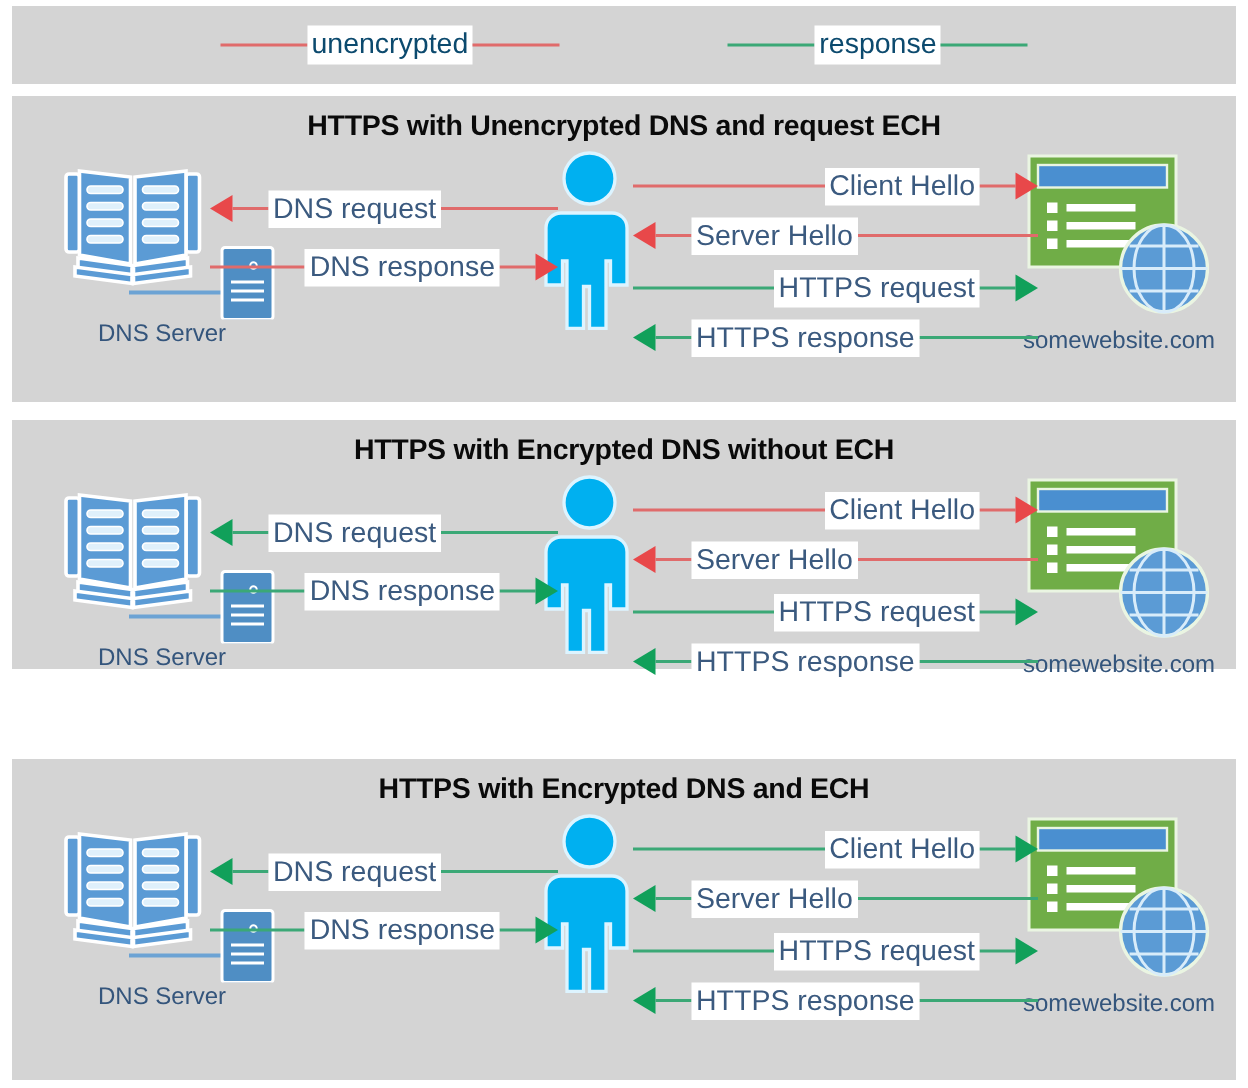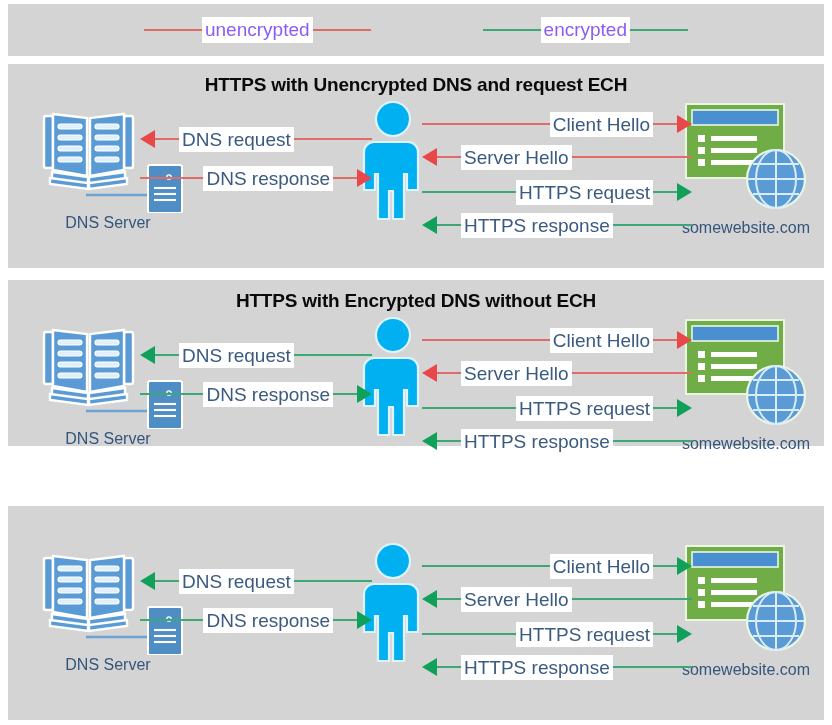--- a/index.html
+++ b/index.html
@@ -20,21 +20,21 @@
   #panel-2{top:506px;height:214px;}
 
   
   .legend-row{
     position:absolute;top:0;left:0;right:0;bottom:0;
     display:flex;align-items:center;justify-content:center;gap:112px;
   }
   .legend-item{display:flex;align-items:center;}
   .legend-line{width:58px;height:2px;}
   .legend-label{
-    background:#ffffff;color:#8b5cf6;
+    background:#ffffff;color:#0c4a6e;
     font-size:19px;line-height:24px;padding:1px 3px;white-space:nowrap;
   }
 
   
   .panel-title{
     position:absolute;left:0;right:0;top:10px;
     text-align:center;font-weight:bold;font-size:19px;
     color:#0a0a0a;letter-spacing:-0.2px;
   }
 
@@ -89,21 +89,21 @@
     <div class="legend-row">
 
       <div class="legend-item">
         <span class="legend-line" style="background: rgb(224, 107, 107);"></span>
         <span class="legend-label">unencrypted</span>
         <span class="legend-line" style="background: rgb(224, 107, 107);"></span>
       </div>
 
       <div class="legend-item">
         <span class="legend-line" style="background: rgb(59, 168, 118);"></span>
-        <span class="legend-label">encrypted</span>
+        <span class="legend-label">response</span>
         <span class="legend-line" style="background: rgb(59, 168, 118);"></span>
       </div>
 
     </div>
   </div>
 
   <div class="panel" id="panel-0">
       <div class="panel-title">HTTPS with Unencrypted DNS and request ECH</div>
       <div class="actor dns-server">
   <svg viewBox="0 0 150 105" width="150" height="105">
@@ -301,20 +301,21 @@
        <span class="head right" style="color:#11a05a"></span>
       </div>
       <div class="msg right-col" style="top:148px">
         <span class="head left" style="color:#11a05a"></span>
        <span class="seg" style="width:24px;background:#3ba876"></span>
        <span class="label">HTTPS response</span>
        <span class="grow" style="background:#3ba876"></span>
       </div>
     </div>
   <div class="panel" id="panel-2">
+      <div class="panel-title">HTTPS with Encrypted DNS and ECH</div>
       <div class="actor dns-server">
   <svg viewBox="0 0 150 105" width="150" height="105">
     <g stroke="#ffffff" stroke-width="2.4">
       <rect x="8" y="8" width="9" height="52" rx="2" fill="#5b9bd5"></rect>
       <rect x="88" y="8" width="9" height="52" rx="2" fill="#5b9bd5"></rect>
       <path d="M17 6 L51 10 L51 68 L17 62 Z" fill="#5b9bd5"></path>
       <path d="M88 6 L54 10 L54 68 L88 62 Z" fill="#5b9bd5"></path>
       <path d="M16 64 L52 69 L52 76 L16 71 Z" fill="#5b9bd5"></path>
       <path d="M89 64 L53 69 L53 76 L89 71 Z" fill="#5b9bd5"></path>
       <path d="M14 70 L52 75 L52 81 L14 76 Z" fill="#5b9bd5"></path>

